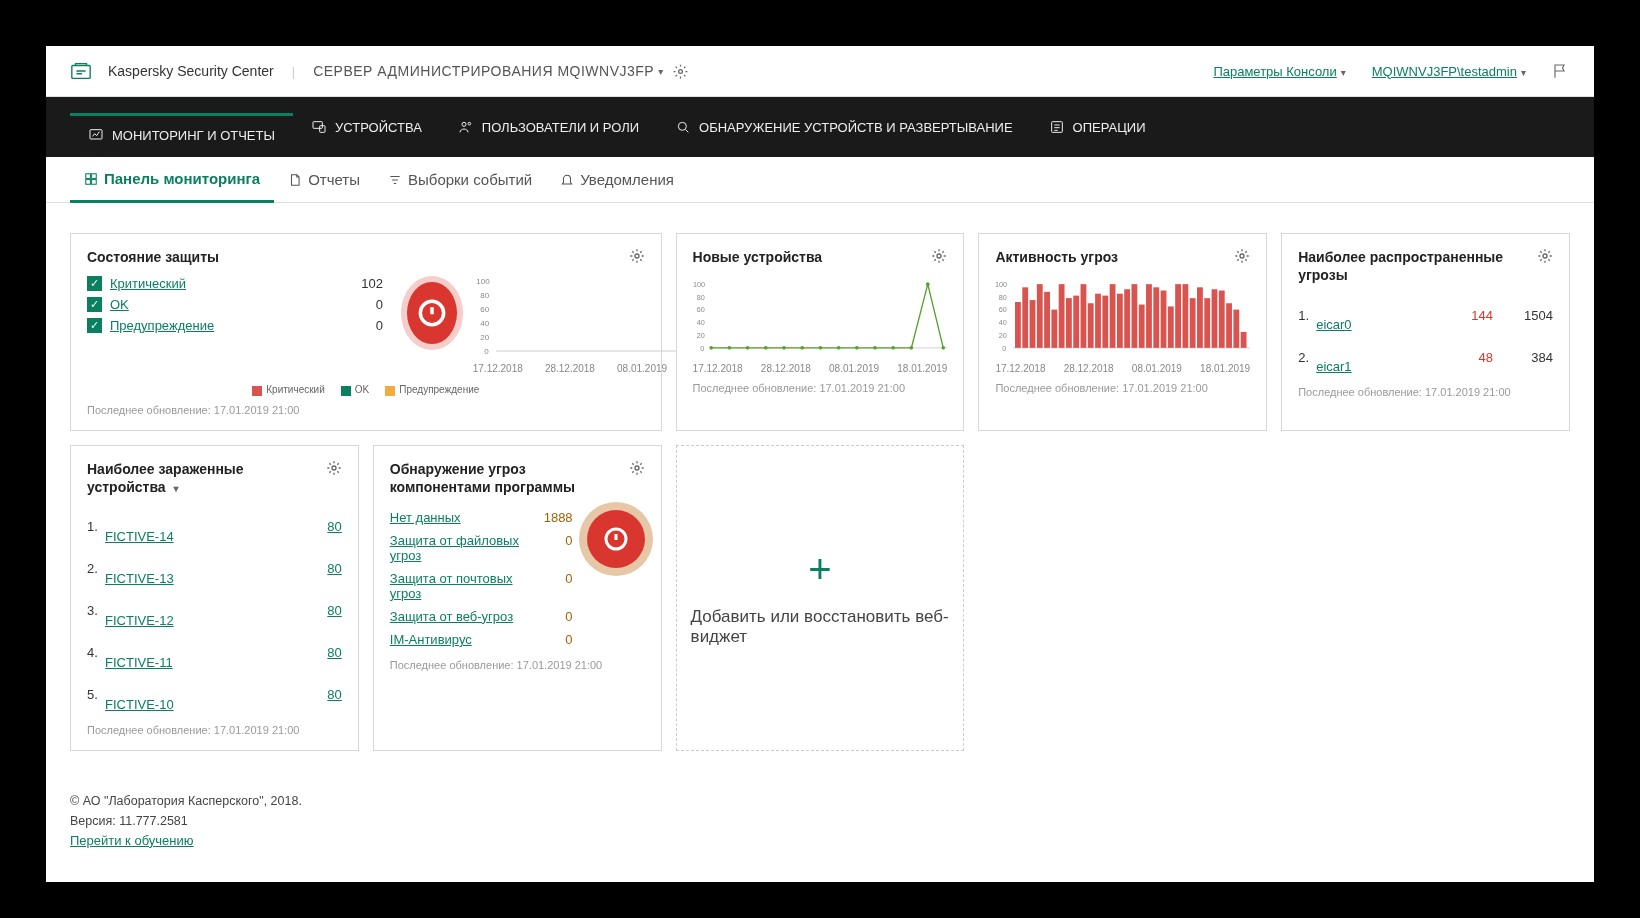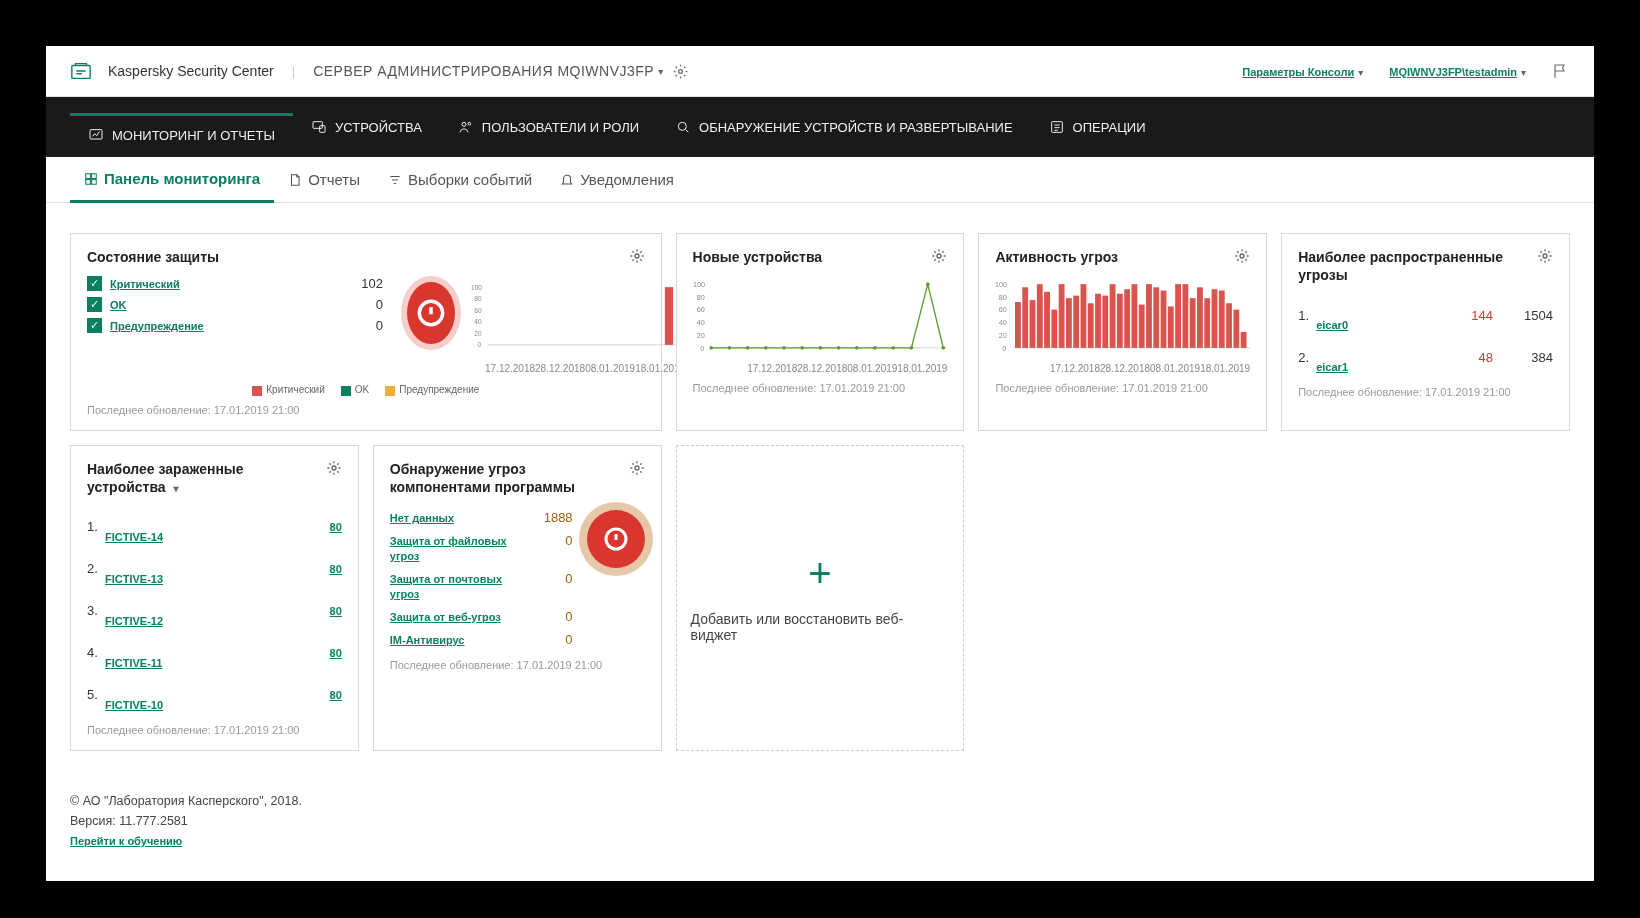--- a/index.html
+++ b/index.html
@@ -4,21 +4,21 @@
 <style>
   * { box-sizing: border-box; margin: 0; padding: 0; }
   body { background: #000; font-family: 'Segoe UI', Arial, sans-serif; font-size: 13px; color: #333; }
   .app-frame { background: #fff; margin: 46px; min-height: 826px; }
   .topbar { display: flex; align-items: center; padding: 14px 24px; border-bottom: 1px solid #e0e0e0; }
   .logo { display: flex; align-items: center; gap: 16px; font-size: 14px; color: #333; }
   .logo-icon { width: 22px; height: 22px; }
   .divider { color: #ccc; margin: 0 18px; }
   .server-name { font-size: 14px; color: #555; letter-spacing: 0.5px; }
   .topbar-right { margin-left: auto; display: flex; align-items: center; gap: 26px; }
-  .link-green { color: #0a8060; text-decoration: underline; cursor: pointer; font-size: 11px; font-weight: bold; }
+  .link-green { color: #0a8060; text-decoration: underline; cursor: pointer; font-size: 13px; }
   .chev { font-size: 10px; color: #666; margin-left: 4px; }
   .flag-icon { width: 18px; height: 18px; color: #666; }
 
   .mainnav { background: #1a1a1a; display: flex; padding: 0 24px; }
   .mainnav-item { color: #eee; padding: 14px 18px; font-size: 13px; display: flex; align-items: center; gap: 8px; cursor: pointer; }
   .mainnav-item.active { border-top: 3px solid #0a8060; padding-top: 11px; margin-top: 16px; }
   .nav-ico { width: 16px; height: 16px; }
 
   .subnav { display: flex; padding: 0 24px; border-bottom: 1px solid #e0e0e0; }
   .subnav-item { padding: 13px 14px; font-size: 15px; color: #555; display: flex; align-items: center; gap: 6px; cursor: pointer; }
@@ -34,21 +34,21 @@
   .last-update { font-size: 11px; color: #999; margin-top: 8px; }
 
   
   .prot-layout { display: grid; grid-template-columns: 220px 80px 1fr; gap: 10px; align-items: flex-start; }
   .status-row { display: flex; align-items: center; gap: 8px; margin-bottom: 6px; }
   .chk { width: 15px; height: 15px; background: #0a8060; display: inline-flex; align-items: center; justify-content: center; color: #fff; font-size: 11px; }
   .big-alert { width: 62px; height: 62px; border-radius: 50%; background: #d9362f; display: flex; align-items: center; justify-content: center; box-shadow: 0 0 0 6px rgba(217,54,47,0.25); margin-top: 6px; }
   .big-alert svg { width: 28px; height: 28px; color:#fff; }
   .val-col { text-align: right; padding-right: 14px; }
   .chart-area { width: 100%; }
-  .axis-labels { display: flex; justify-content: flex-end; font-size: 10px; color: #888; margin-top: 4px; }
+  .axis-labels { display: flex; justify-content: space-between; font-size: 10px; color: #888; margin-top: 4px; gap: 18px; }
   .legend { display: flex; justify-content: center; gap: 16px; font-size: 10px; color: #666; margin-top: 10px; }
   .leg-sw { width: 10px; height: 10px; display: inline-block; margin-right: 4px; vertical-align: middle; }
 
   
   .list-row { display: flex; align-items: center; padding: 4px 0; font-size: 13px; }
   .list-row .idx { width: 18px; color: #333; }
   .list-row .name { flex: 1; margin-top: 19px; }
   .list-row .v1 { width: 50px; text-align: right; color: #d9362f; }
   .list-row .v2 { width: 60px; text-align: right; color: #333; }
   .list-row .vr { width: 60px; text-align: right; }
@@ -58,21 +58,21 @@
   .det-list { flex: 1; }
   .det-row { display: flex; padding: 4px 0; font-size: 13px; }
   .det-row .nm { flex: 1; }
   .det-row .vv { width: 50px; text-align: right; color: #a16207; }
   .alert2 { width: 58px; height: 58px; border-radius: 50%; background: #d9362f; display: flex; align-items: center; justify-content: center; box-shadow: 0 0 0 8px #e6c7a8; margin-top: 4px; flex-shrink:0; }
   .alert2 svg { width: 24px; height: 24px; color:#fff; }
 
   
   .add-widget { border: 1px dashed #ccc; display: flex; flex-direction: column; align-items: center; justify-content: center; padding: 14px; cursor: pointer; }
   .plus { font-size: 40px; color: #0a8060; font-weight: 300; line-height: 1; margin-bottom: 18px; }
-  .add-widget-label { font-size: 14px; color: #444; }
+  .add-widget-label { font-size: 17px; color: #444; }
 
   .footer { padding: 20px 24px 30px; font-size: 12.5px; color: #444; line-height: 1.6; }
 </style>
 </head>
 <body>
 
 <div class="app-frame">
 
   <div class="topbar">
     <div class="logo">

